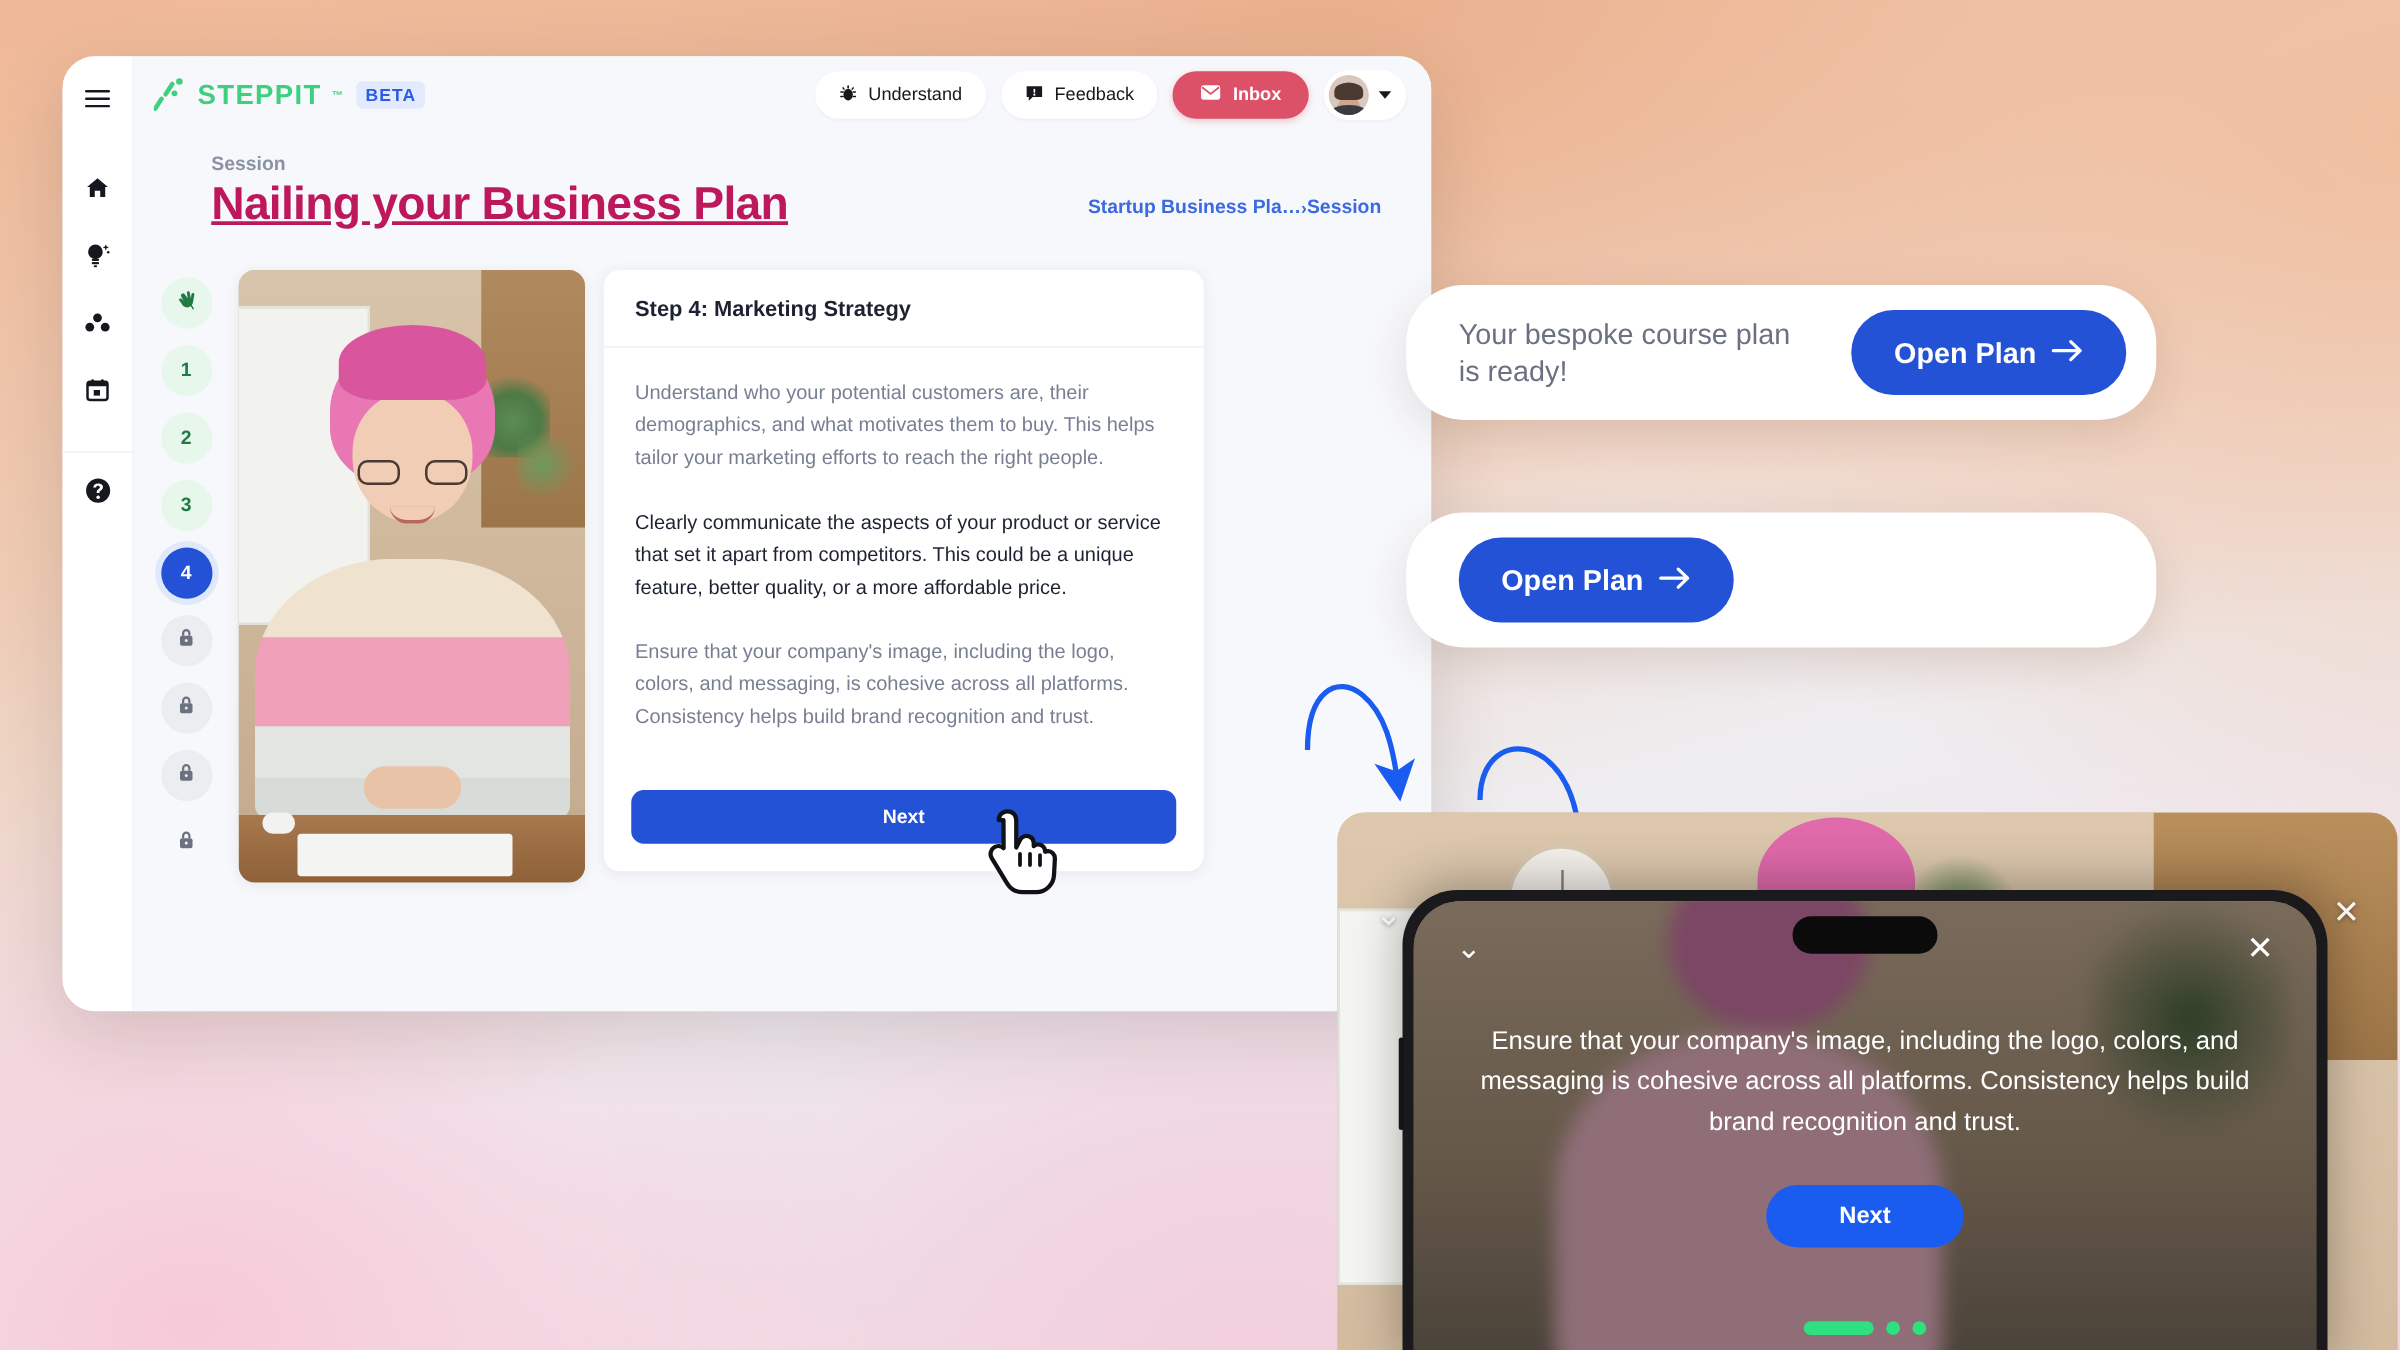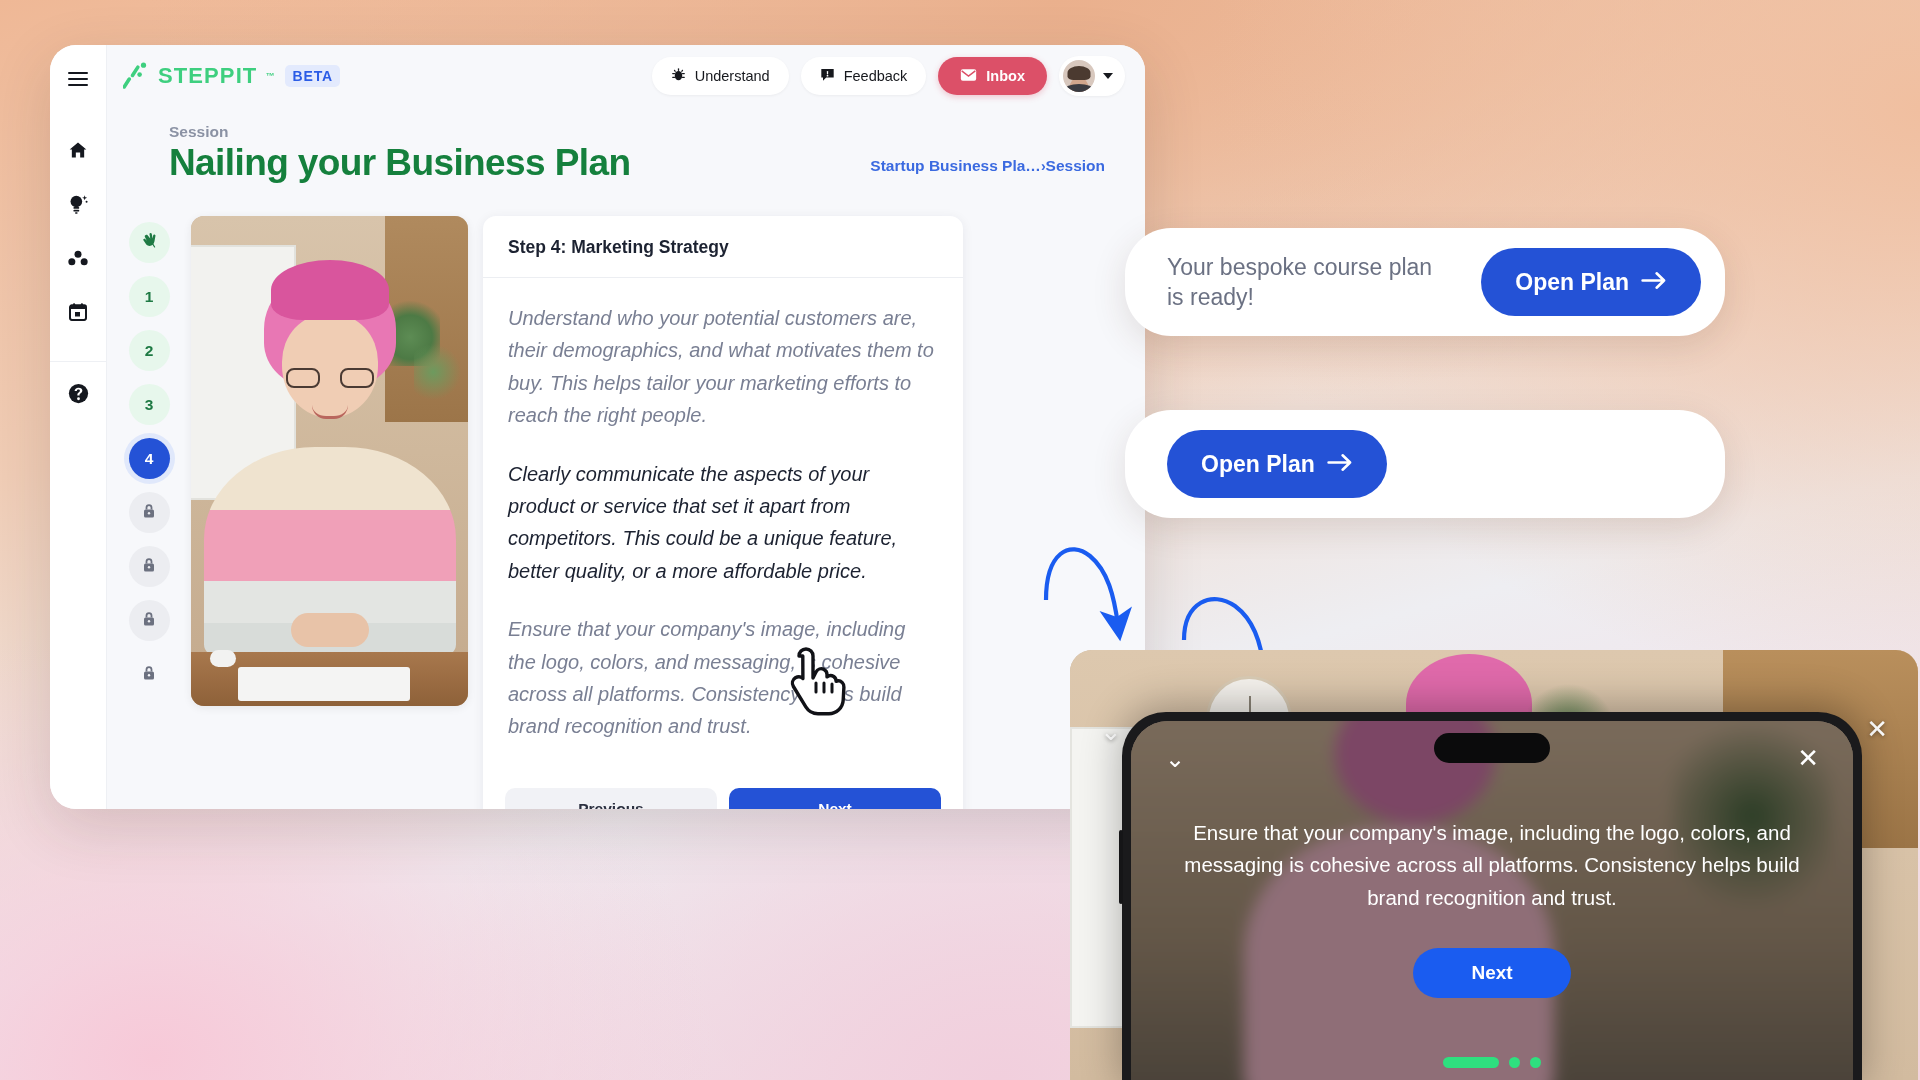--- a/index.html
+++ b/index.html
@@ -200,22 +200,23 @@
   .page-head-left { flex: 1; }
   .eyebrow {
     font-size: 15.5px;
     font-weight: 700;
     color: #8b92a4;
     margin-bottom: 1px;
   }
   .page-title {
     font-size: 37px;
     font-weight: 800;
-    color: #15803d;
+    color: #be185d;
     letter-spacing: -0.6px;
+    text-decoration: underline;
   }
   .breadcrumb {
     display: flex;
     align-items: center;
     font-size: 15.5px;
     font-weight: 600;
     color: #3b6ae0;
     padding-bottom: 9px;
     white-space: nowrap;
   }
@@ -327,25 +328,24 @@
     border-bottom: 1px solid #eceef2;
     font-size: 17.5px;
     font-weight: 700;
     color: #1c2231;
   }
   .cc-body {
     padding: 24px 25px 6px 25px;
     flex: 1;
   }
   .para {
-    font-size: 20px;
+    font-size: 16px;
     line-height: 1.62;
     color: #797f93;
     margin-bottom: 26px;
-    font-style: italic;
   }
   .para.active {
     color: #1c2231;
     font-weight: 400;
   }
   .cc-footer {
     padding: 13px 22px 22px 22px;
     display: flex;
     gap: 12px;
   }
@@ -776,21 +776,20 @@
       </div>
 
       <div class="content-card">
         <div class="cc-header">Step 4: Marketing Strategy</div>
         <div class="cc-body">
           <p class="para">Understand who your potential customers are, their demographics, and what motivates them to buy. This helps tailor your marketing efforts to reach the right people.</p>
           <p class="para active">Clearly communicate the aspects of your product or service that set it apart from competitors. This could be a unique feature, better quality, or a more affordable price.</p>
           <p class="para">Ensure that your company's image, including the logo, colors, and messaging, is cohesive across all platforms. Consistency helps build brand recognition and trust.</p>
         </div>
         <div class="cc-footer">
-          <button class="nav-btn prev">Previous</button>
           <button class="nav-btn next">Next</button>
         </div>
       </div>
 
     </div>
   </div>
 </div>
 
 <div class="cursor-hand">
   <svg width="86" height="86" viewBox="0 0 86 86" fill="none">

